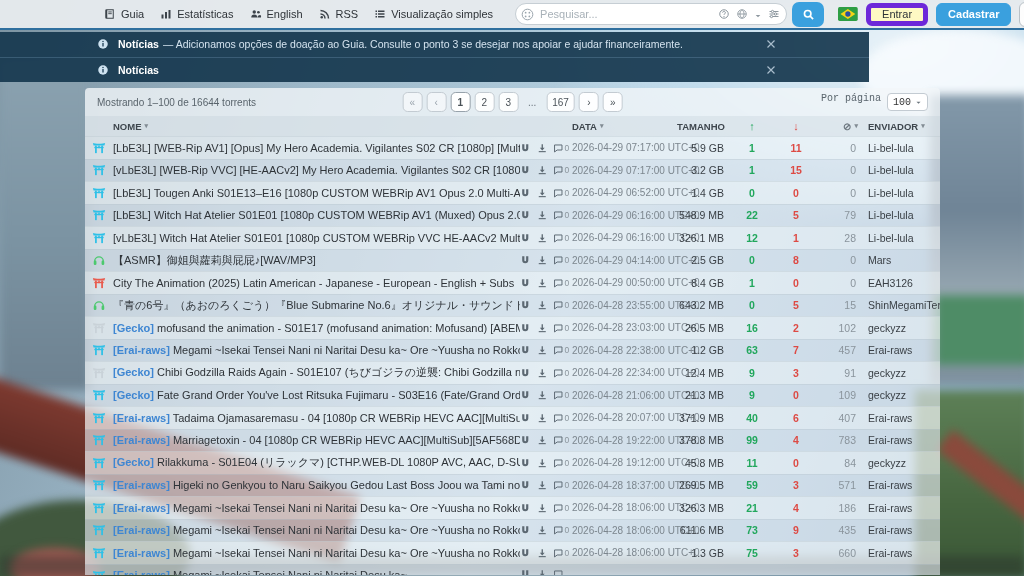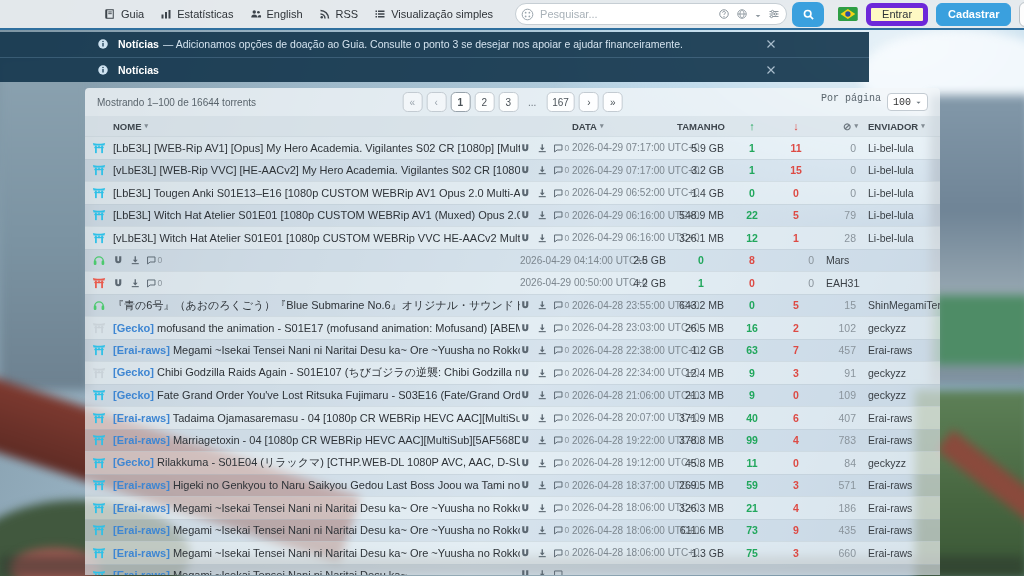--- a/index.html
+++ b/index.html
@@ -541,20 +541,21 @@
         <span class="tupl">Li-bel-lula</span>
       </div>
       <div class="grid trow alt">
         <span class="cat" style="color:#4cc96e">
           <svg viewBox="0 0 24 24" fill="currentColor">
             <path d="M3.5 14a8.5 8.5 0 0 1 17 0h-2.3a6.2 6.2 0 0 0-12.4 0H3.5z"></path>
             <rect x="3" y="13" width="4.6" height="7.5" rx="2"></rect>
             <rect x="16.4" y="13" width="4.6" height="7.5" rx="2"></rect>
           </svg>
         </span>
+        <span class="tname"><span class="trest">【ASMR】御姐與蘿莉與屁屁♪[WAV/MP3]</span></span>
         <span class="acts">
           <span>
             <svg viewBox="0 0 24 24" fill="currentColor">
               <path d="M5 3h5v9a2 2 0 0 0 4 0V3h5v9a7 7 0 0 1-14 0V3z"></path>
             </svg>
           </span>
           <span>
             <svg viewBox="0 0 24 24" fill="currentColor">
               <path d="M10.5 3h3v8h4L12 17l-5.5-6h4V3z"></path>
               <rect x="4" y="18.5" width="16" height="2.5"></rect>
@@ -579,20 +580,21 @@
       <div class="grid trow">
         <span class="cat" style="color:#e85b4e">
           <svg viewBox="0 0 24 24" fill="currentColor">
             <path d="M1.5 3.5C5 5.2 19 5.2 22.5 3.5l-1.2 4.3H2.7L1.5 3.5z"></path>
             <rect x="4" y="10" width="16" height="2.3"></rect>
             <rect x="5.2" y="7.8" width="3" height="13"></rect>
             <rect x="15.8" y="7.8" width="3" height="13"></rect>
             <rect x="10.7" y="7.8" width="2.6" height="4.5"></rect>
           </svg>
         </span>
+        <span class="tname"><span class="trest">City The Animation (2025) Latin American - Japanese - European - English + Subs</span></span>
         <span class="acts">
           <span>
             <svg viewBox="0 0 24 24" fill="currentColor">
               <path d="M5 3h5v9a2 2 0 0 0 4 0V3h5v9a7 7 0 0 1-14 0V3z"></path>
             </svg>
           </span>
           <span>
             <svg viewBox="0 0 24 24" fill="currentColor">
               <path d="M10.5 3h3v8h4L12 17l-5.5-6h4V3z"></path>
               <rect x="4" y="18.5" width="16" height="2.5"></rect>
@@ -601,21 +603,21 @@
           <span>
             <span style="display:inline-flex">
               <svg viewBox="0 0 24 24" fill="none" stroke="currentColor" stroke-width="2.2">
                 <path d="M3.5 4.5h17v11.5h-11l-6 4.5v-16z"></path>
               </svg>
             </span>
             <span class="ccount">0</span>
           </span>
         </span>
         <span class="tdate">2026-04-29 00:50:00 UTC+0</span>
-        <span class="tsize">4.2 GB</span>
+        <span class="tsize">8.4 GB</span>
         <span class="tseed">1</span>
         <span class="tleech">0</span>
         <span class="tdone">0</span>
         <span class="tupl">EAH3126</span>
       </div>
       <div class="grid trow alt">
         <span class="cat" style="color:#4cc96e">
           <svg viewBox="0 0 24 24" fill="currentColor">
             <path d="M3.5 14a8.5 8.5 0 0 1 17 0h-2.3a6.2 6.2 0 0 0-12.4 0H3.5z"></path>
             <rect x="3" y="13" width="4.6" height="7.5" rx="2"></rect>

